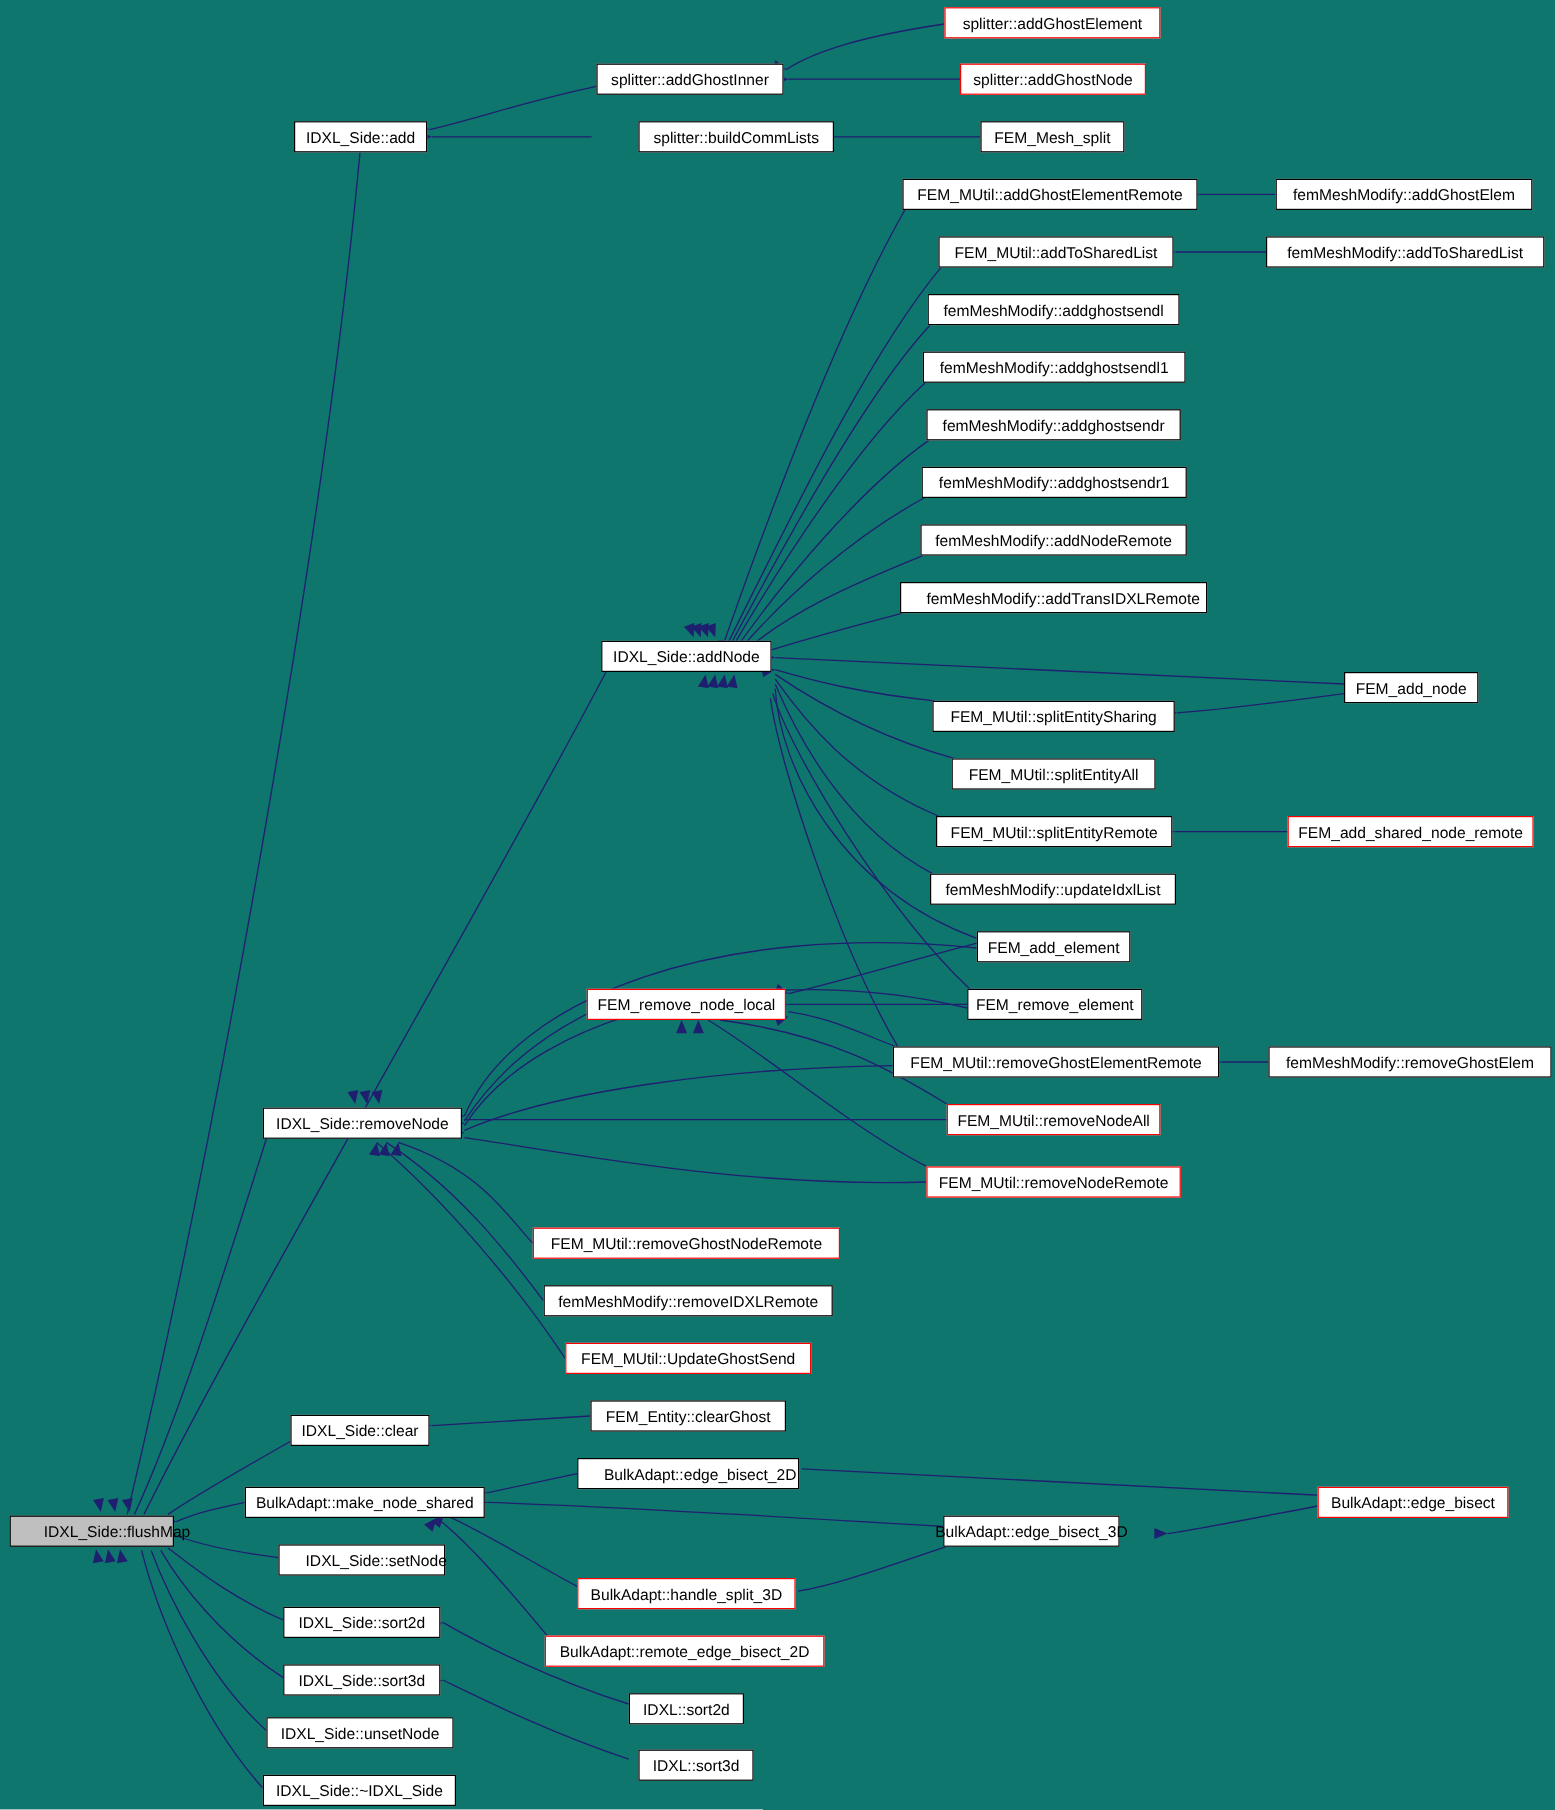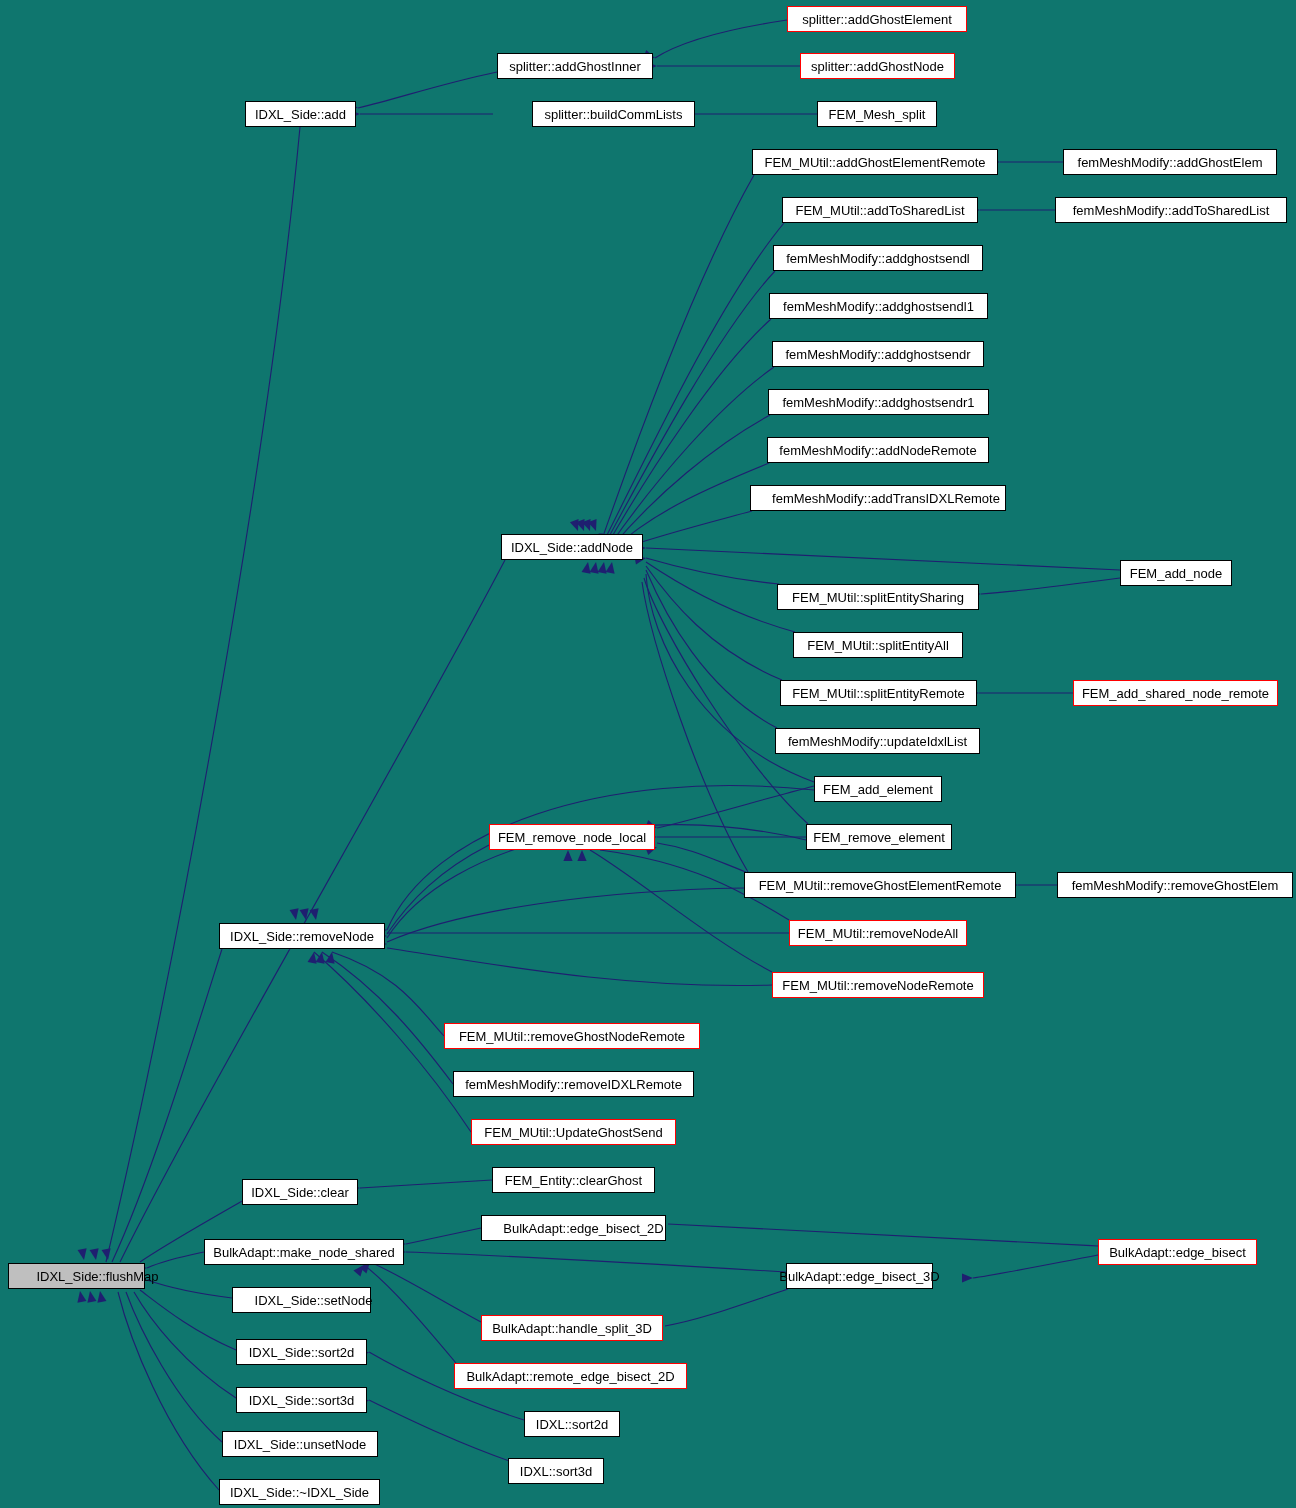--- a/index.html
+++ b/index.html
@@ -287,19 +287,19 @@
     </div>
     <div class="node" style="left: 236px; top: 1387px; width: 131px; height: 26px;">
       <span class="lbl">IDXL_Side::sort3d</span>
     </div>
     <div class="node" style="left: 524px; top: 1411px; width: 96px; height: 26px;">
       <span class="lbl">IDXL::sort2d</span>
     </div>
     <div class="node" style="left: 222px; top: 1431px; width: 156px; height: 26px;">
       <span class="lbl">IDXL_Side::unsetNode</span>
     </div>
-    <div class="node" style="left: 508px; top: 1458px; width: 96px; height: 26px;">
+    <div class="node" style="left: 532px; top: 1458px; width: 96px; height: 26px;">
       <span class="lbl">IDXL::sort3d</span>
     </div>
     <div class="node" style="left: 219px; top: 1479px; width: 161px; height: 26px;">
       <span class="lbl">IDXL_Side::~IDXL_Side</span>
     </div>
   </div>
 
 </body></html>

